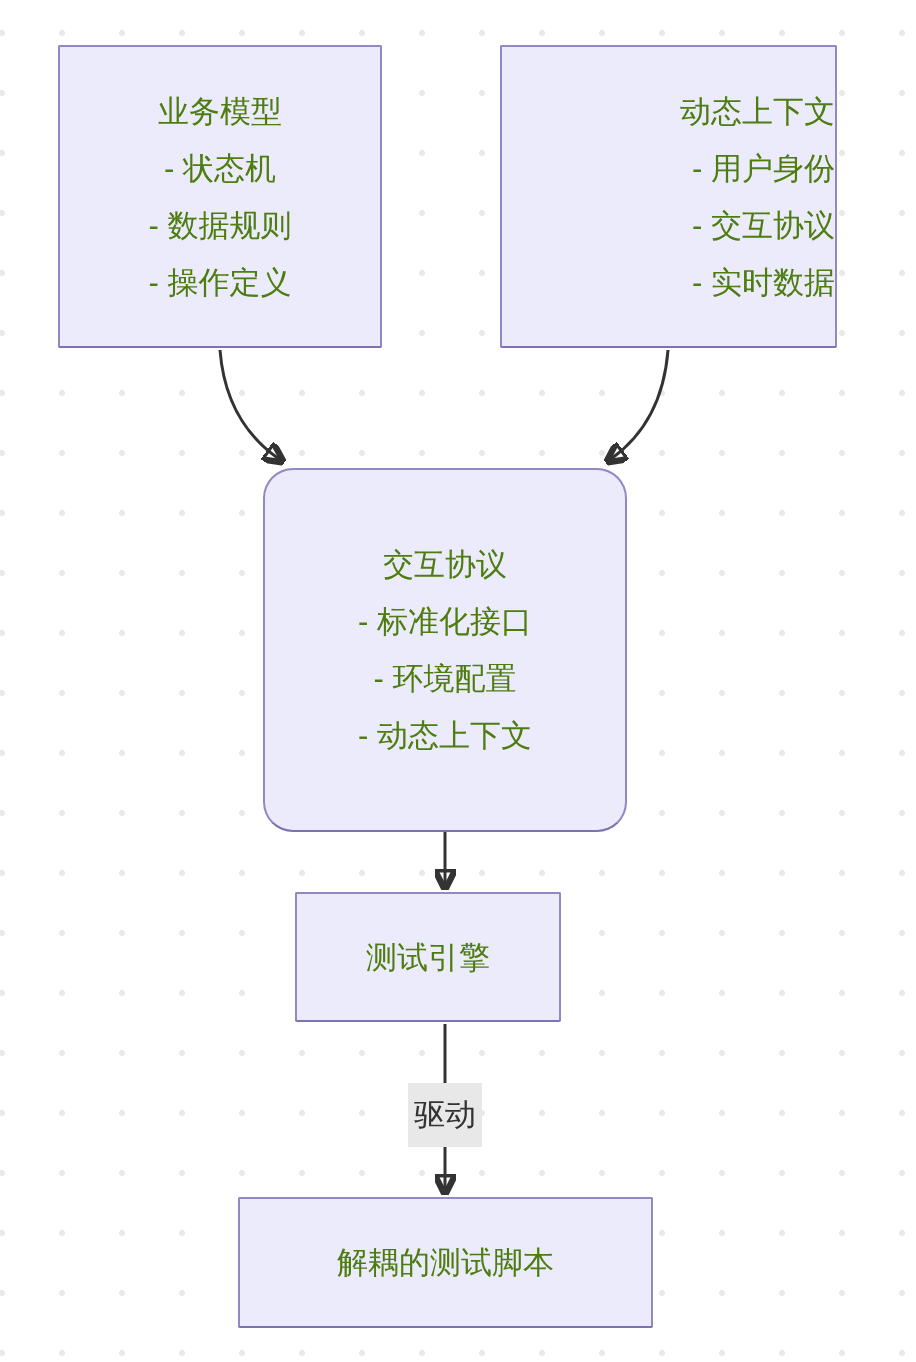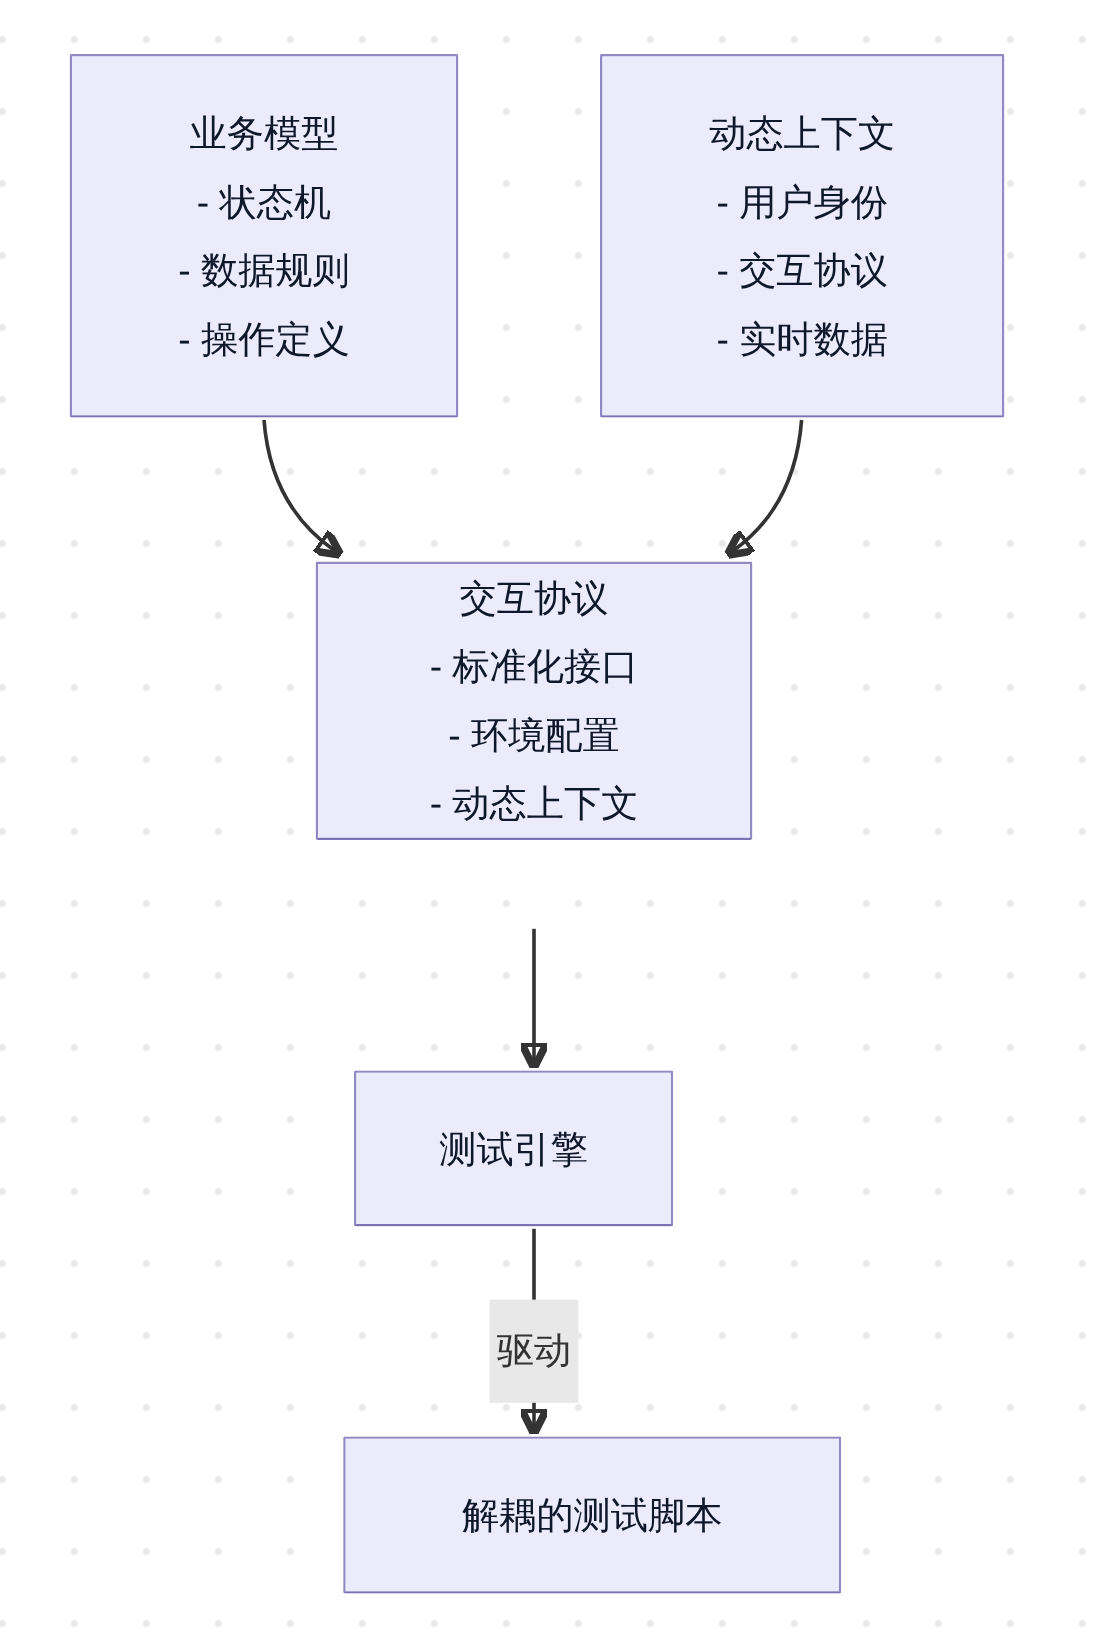--- a/index.html
+++ b/index.html
@@ -35,41 +35,41 @@
     position: absolute;
     box-sizing: border-box;
     background: #ecebfb;
     border: 2px solid #9188c4;
     border-bottom-color: #7d72b4;
     border-radius: 2px;
     display: flex;
     flex-direction: column;
     justify-content: center;
     align-items: center;
-    color: #0f172a;
+    color: #4d7c0f;
     font-size: 31px;
     line-height: 57px;
     text-align: center;
   }
   .node-business { left: 58px;  top: 45px;   width: 324px; height: 303px; }
-  .node-context  { left: 500px; top: 45px;   width: 337px; height: 303px; }
-  .node-protocol { left: 263px; top: 468px;  width: 364px; height: 232px; }
+  .node-context  { left: 500px; top: 45px;   width: 337px; height: 303px; align-items: flex-end; }
+  .node-protocol { left: 263px; top: 468px;  width: 364px; height: 364px; border-radius: 30px; }
   .node-engine   { left: 295px; top: 892px;  width: 266px; height: 130px; }
-  .node-scripts  { left: 238px; top: 1197px; width: 415px; height: 131px; margin-left: 48px; }
+  .node-scripts  { left: 238px; top: 1197px; width: 415px; height: 131px; }
   .line { white-space: pre; }
   .edge-label {
     position: absolute;
     left: 445px;
     top: 1083px;
     transform: translateX(-50%);
     background: #e8e8e8;
     color: #333333;
     font-size: 31px;
     line-height: 40px;
-    padding: 23px 6px;
+    padding: 12px 6px;
     white-space: pre;
   }
 </style>
 </head>
 <body>
 
 <div class="stage">
 
   <svg class="edges" width="916" height="1362" viewBox="0 0 916 1362" xmlns="http://www.w3.org/2000/svg">
     <defs>

